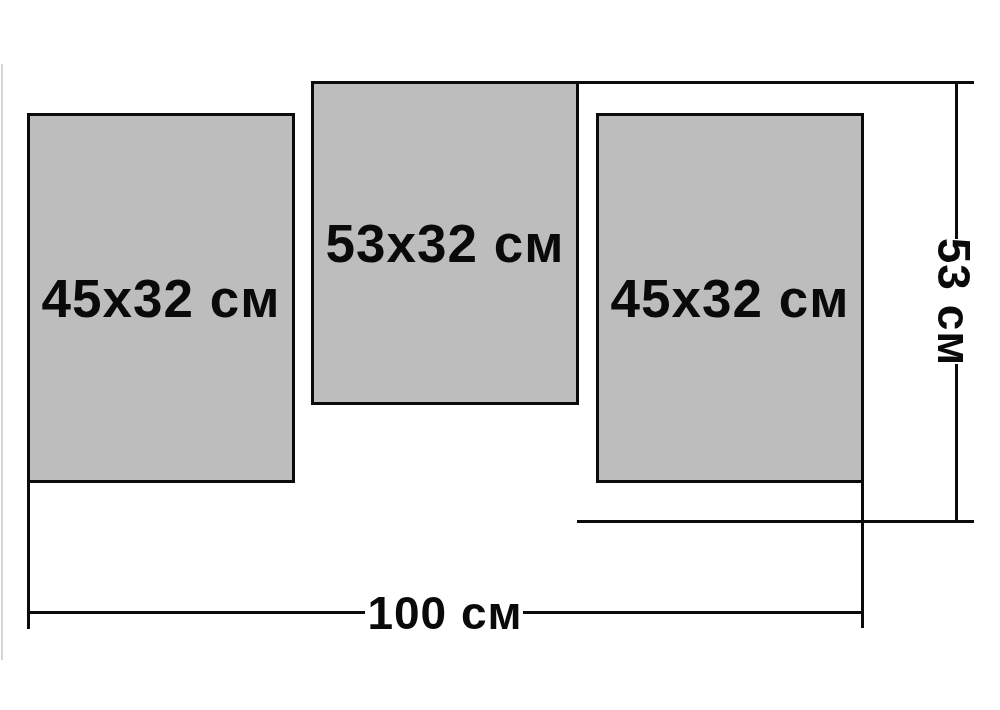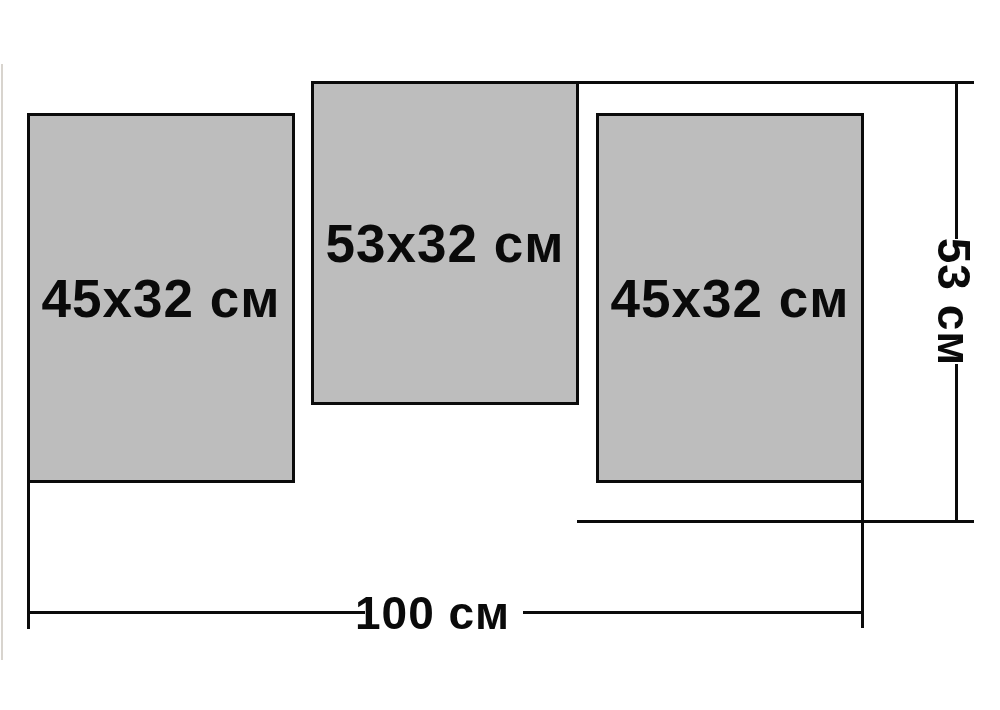--- a/index.html
+++ b/index.html
@@ -68,20 +68,21 @@
     left: 954px;
     top: 302px;
     transform: translate(-50%, -50%) rotate(90deg);
     font-size: 46px;
     letter-spacing: 1px;
   }
   .dim-label-width {
     left: 355px;
     top: 587px;
     width: 180px;
+    text-align: center;
     font-size: 46px;
     line-height: 52px;
     letter-spacing: 1px;
   }
 </style>
 </head>
 <body>
 
 <div class="canvas">
 

